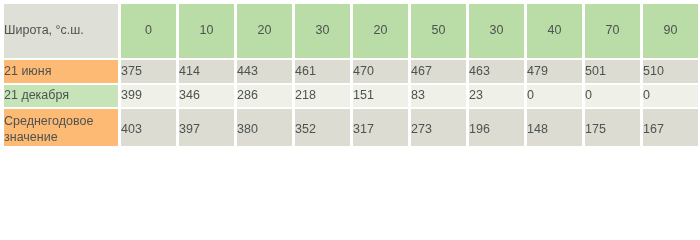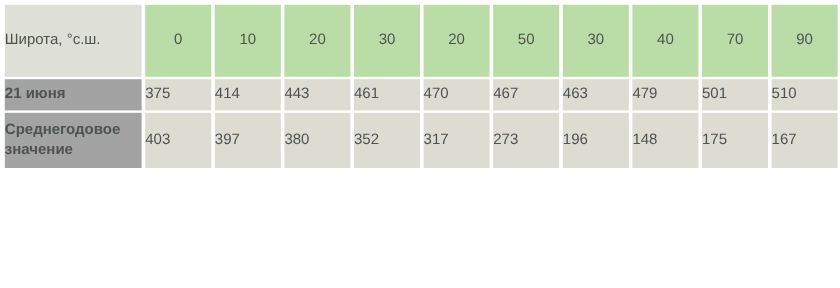--- a/index.html
+++ b/index.html
@@ -65,21 +65,21 @@
   tr.body-row-1 { height: 23px; }
   tr.body-row-2 { height: 22px; }
   tr.body-row-3 { height: 41px; }
 
   td.row-label {
     text-align: left;
     padding-left: 11px;
     color: #4f544f;
     font-size: 12.5px;
   }
-  td.row-label.shade-a { background: #a3a3a3; font-weight: bold; }
+  td.row-label.shade-a { background: #fdba74; }
   td.row-label.shade-b { background: #c7e4b8; }
 
   td.data-cell {
     font-size: 12.5px;
     color: #4f544f;
   }
   td.data-cell.shade-a { background: #dcdcd3; }
   td.data-cell.shade-b { background: #eff0e7; }
 
   .label-text { display: block; }
@@ -124,20 +124,33 @@
         <td class="data-cell shade-a">443</td>
         <td class="data-cell shade-a">461</td>
         <td class="data-cell shade-a">470</td>
         <td class="data-cell shade-a">467</td>
         <td class="data-cell shade-a">463</td>
         <td class="data-cell shade-a">479</td>
         <td class="data-cell shade-a">501</td>
         <td class="data-cell shade-a">510</td>
       </tr>
 
+      <tr class="body-row-2">
+        <td class="row-label shade-b">21 декабря</td>
+        <td class="data-cell shade-b">399</td>
+        <td class="data-cell shade-b">346</td>
+        <td class="data-cell shade-b">286</td>
+        <td class="data-cell shade-b">218</td>
+        <td class="data-cell shade-b">151</td>
+        <td class="data-cell shade-b">83</td>
+        <td class="data-cell shade-b">23</td>
+        <td class="data-cell shade-b">0</td>
+        <td class="data-cell shade-b">0</td>
+        <td class="data-cell shade-b">0</td>
+      </tr>
 
       <tr class="body-row-3">
         <td class="row-label shade-a">
           <span class="label-text">Среднегодовое значение</span>
         </td>
         <td class="data-cell shade-a">403</td>
         <td class="data-cell shade-a">397</td>
         <td class="data-cell shade-a">380</td>
         <td class="data-cell shade-a">352</td>
         <td class="data-cell shade-a">317</td>

